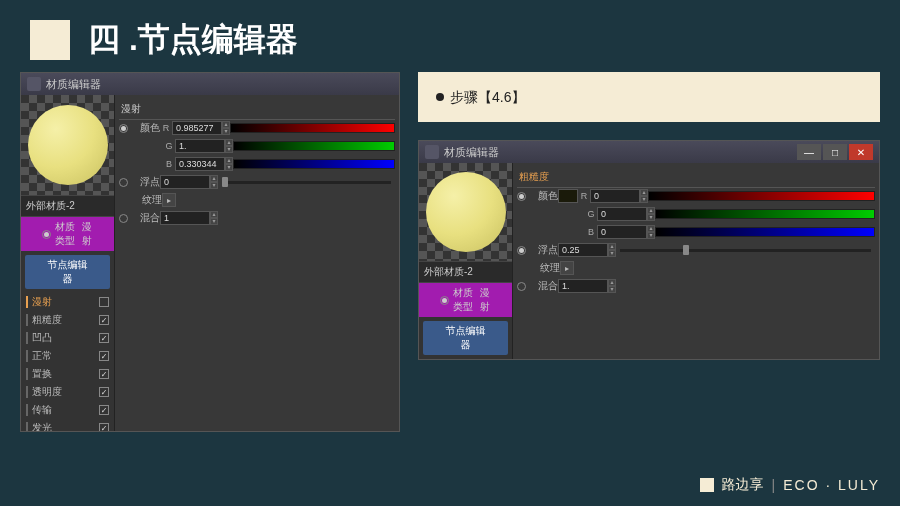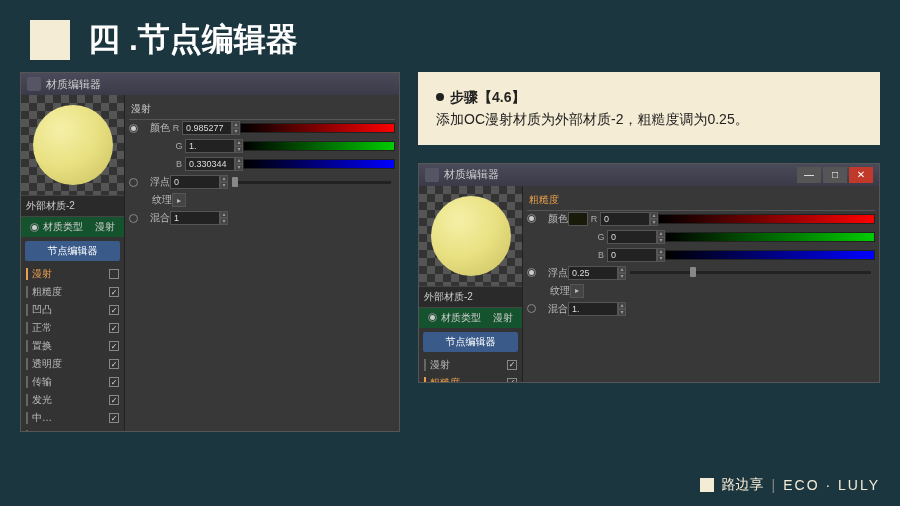--- a/index.html
+++ b/index.html
@@ -4,33 +4,33 @@
 <style>
 *{margin:0;padding:0;box-sizing:border-box;font-family:"Microsoft YaHei",sans-serif}
 body{background:#1c3640;width:900px;height:506px;overflow:hidden}
 .header{display:flex;align-items:center;padding:18px 30px 10px}
 .header-sq{width:40px;height:40px;background:#f5ecd5;margin-right:18px}
 .header-title{color:#fff;font-size:32px;font-weight:bold}
 .content{display:flex;gap:18px;padding:0 20px}
 .panel{background:#3a3a3a;border:1px solid #555}
 .panel-left{width:380px;height:360px}
 .instruction{background:#f5ecd5;padding:14px 18px;margin-bottom:18px;color:#222;font-size:14px;line-height:1.6}
-.instruction-title{font-weight:bold;display:flex;align-items:center}
+.instruction-title{font-weight:normal;display:flex;align-items:center}
 .bullet{width:8px;height:8px;border-radius:50%;background:#222;margin-right:6px}
 .titlebar{background:linear-gradient(#4a4a5a,#3a3a48);height:22px;display:flex;align-items:center;padding:0 6px;font-size:11px;color:#ccc}
 .titlebar-icon{width:14px;height:14px;background:#556;border-radius:2px;margin-right:5px}
 .win-btns{margin-left:auto;display:flex;gap:2px}
 .win-btn{width:24px;height:16px;background:#555;display:flex;align-items:center;justify-content:center;font-size:10px;color:#fff}
 .win-close{background:#c0392b}
 .editor-body{display:flex;height:calc(100% - 22px)}
-.left-col{width:104px;background:#333;border-right:1px solid #222;display:flex;flex-direction:column}
+.left-col{width:94px;background:#333;border-right:1px solid #222;display:flex;flex-direction:column}
 .preview{height:100px;background:repeating-conic-gradient(#555 0 25%,#333 0 50%) 0 0/16px 16px;display:flex;align-items:center;justify-content:center;position:relative}
 .sphere{width:80px;height:80px;border-radius:50%;background:radial-gradient(circle at 35% 30%,#f5f0a8,#e8e080,#c8c060)}
 .mat-name{background:#2a2a2a;padding:3px 5px;font-size:10px;color:#ccc;border-top:1px solid #444}
-.mat-type{background:#14532d;padding:3px 9px;font-size:10px;color:#ccc;display:flex;align-items:center;gap:4px;border-top:1px solid #444}
+.mat-type{background:#a21caf;padding:3px 21px;font-size:10px;color:#ccc;display:flex;align-items:center;gap:4px;border-top:1px solid #444}
 .radio{width:9px;height:9px;border:1px solid #888;border-radius:50%}
 .radio.on::after{content:"";display:block;width:5px;height:5px;background:#ccc;border-radius:50%;margin:1px}
 .node-btn{background:#3a5a8a;color:#fff;font-size:10px;padding:3px 20px;margin:4px;border-radius:2px;text-align:center}
 .prop-list{flex:1;overflow:hidden}
 .prop-row{display:flex;align-items:center;padding:2px 5px;font-size:10px;color:#bbb;gap:4px}
 .prop-row.active{color:#e8a050}
 .prop-row .bar{width:2px;height:12px;background:#666}
 .prop-row.active .bar{background:#e8a050}
 .check{width:10px;height:10px;border:1px solid #888;display:flex;align-items:center;justify-content:center;font-size:8px;color:#ddd}
 .right-col{flex:1;background:#383838;padding:4px;font-size:10px;color:#bbb}
@@ -196,21 +196,20 @@
       </div>
     </div>
   </div>
 
   <div style="flex:1">
     <div class="instruction">
       <div class="instruction-title">
           <span class="bullet"></span>
           <span>步骤【4.6】</span>
         </div>
-      <div>添加OC漫射材质为外部材质-2，粗糙度调为0.25。</div>
     </div>
 
     <div class="panel panel-right-editor">
       <div class="titlebar">
         <div class="titlebar-icon"></div>
         <span>材质编辑器</span>
         <div class="win-btns">
           <div class="win-btn">—</div>
           <div class="win-btn">□</div>
           <div class="win-btn win-close">✕</div>

